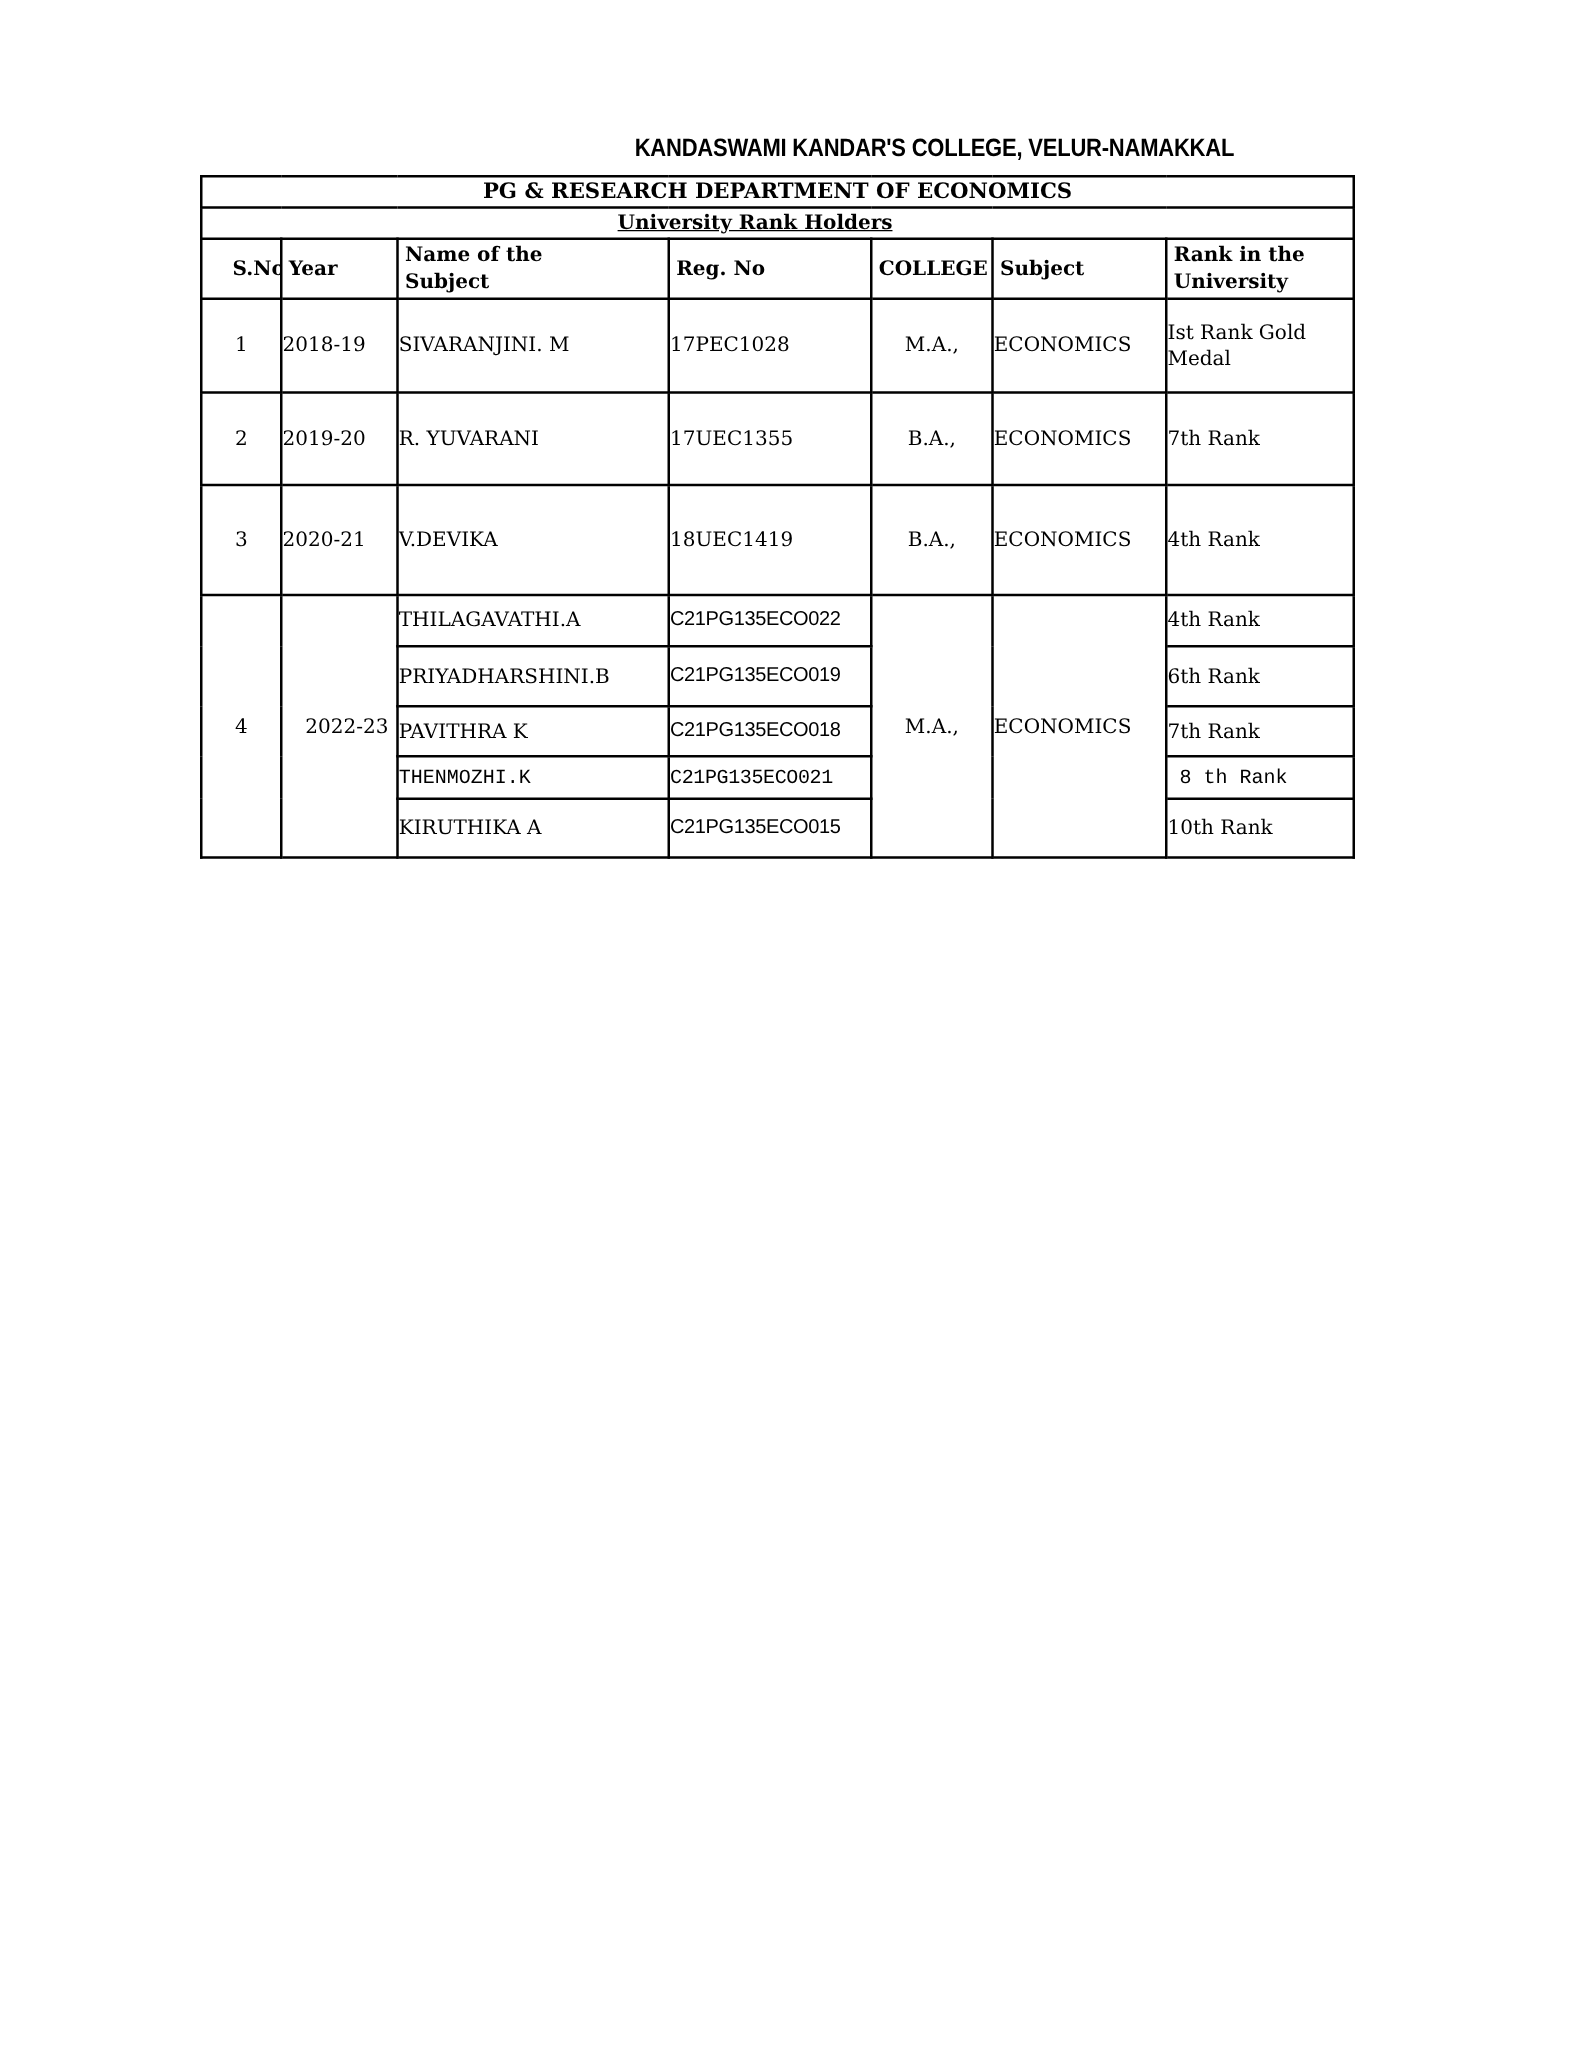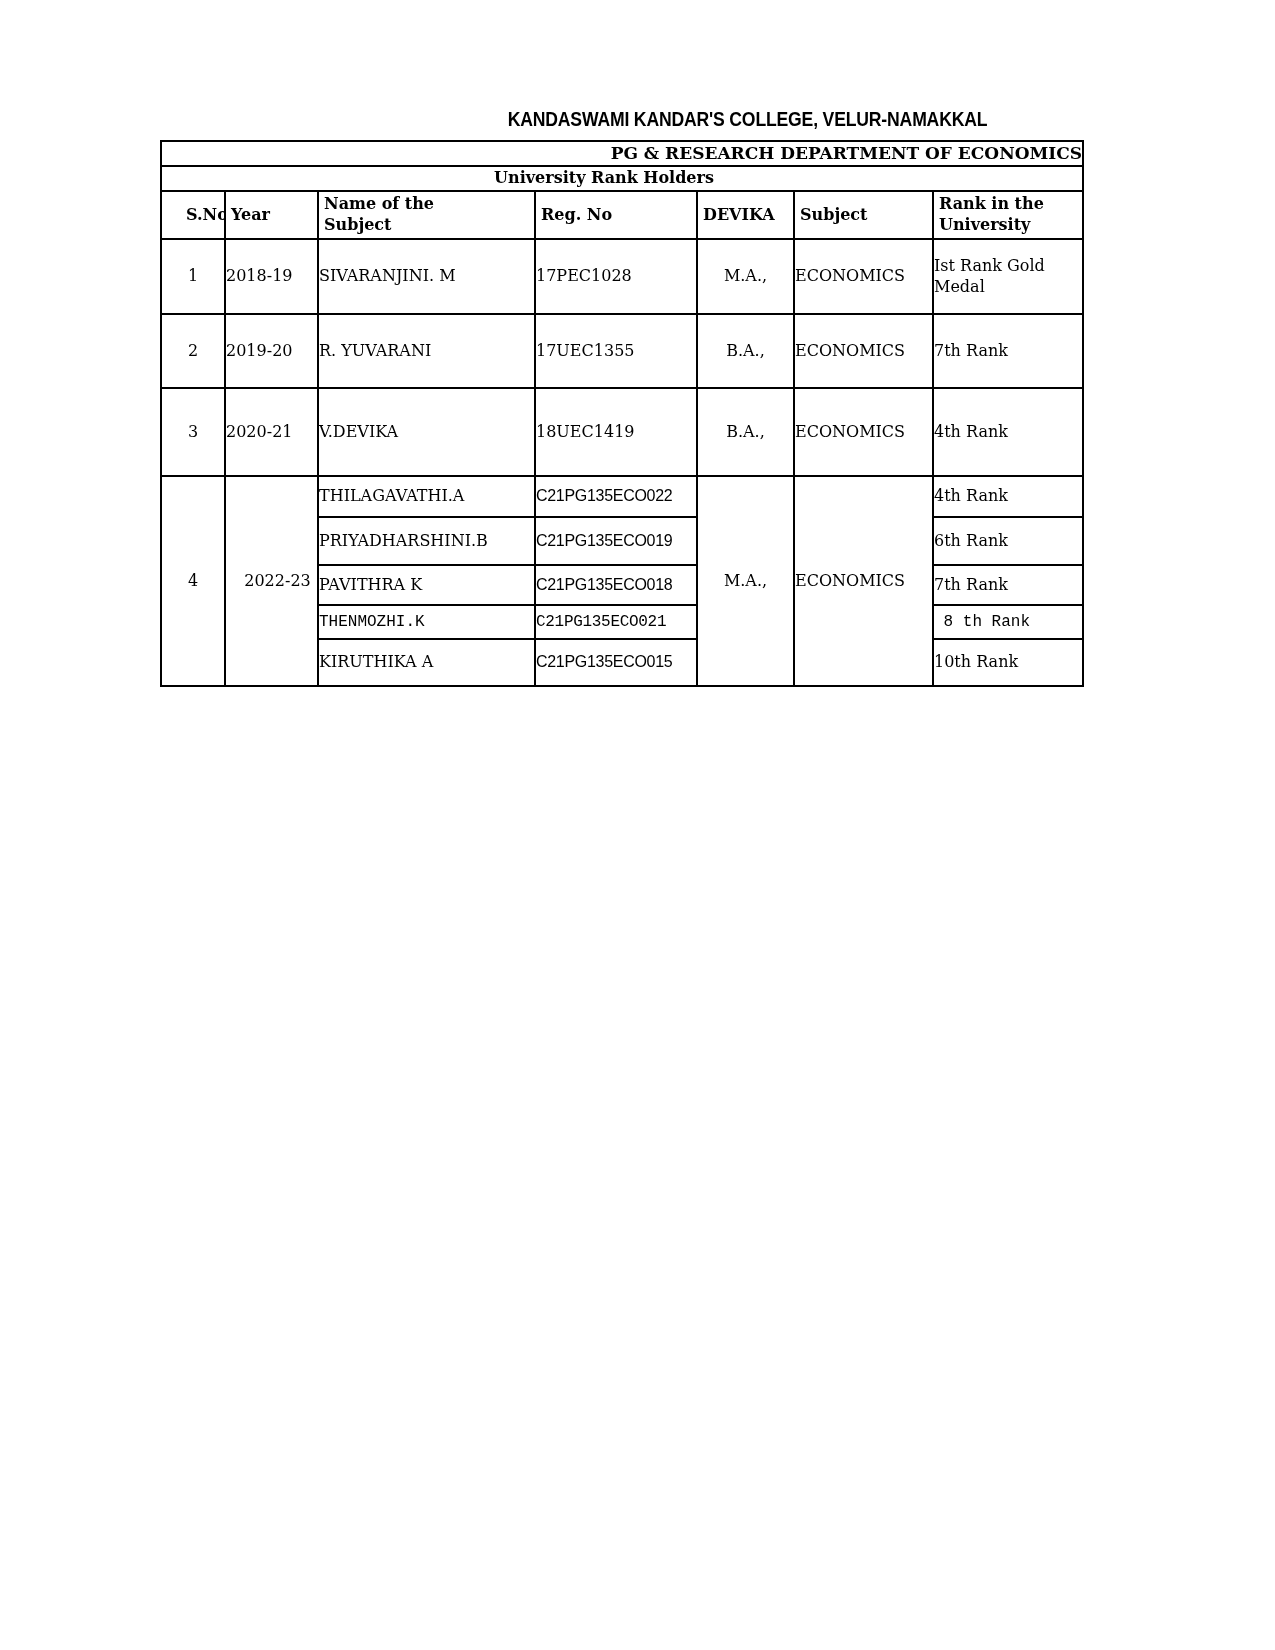--- a/index.html
+++ b/index.html
@@ -41,31 +41,32 @@
   table.rank-table td, table.rank-table th {
     border: 2px solid #000;
     vertical-align: middle;
     font-size: 16px;
     line-height: 1.3;
     overflow: hidden;
     padding: 0;
   }
   tr.dept-row td {
     height: 23px;
-    text-align: right;
+    text-align: center;
     font-weight: bold;
     font-size: 17px;
     margin-top: 28px;
   }
   tr.subtitle-row td {
     height: 23px;
     text-align: center;
     font-weight: bold;
     font-size: 16px;
     padding-right: 36px;
+    text-decoration: underline;
   }
   tr.head-row th {
     height: 46px;
     font-weight: bold;
     text-align: left;
     padding-left: 5px;
   }
   tr.head-row th.c-sno { padding-left: 24px; }
   .wrap130 { display: block; width: 132px; }
   td.sno   { text-align: center; }
@@ -120,21 +121,21 @@
       <td colspan="7">University Rank Holders</td>
     </tr>
 
     <tr class="head-row">
       <th class="c-sno">S.No</th>
       <th>Year</th>
       <th>
             <span class="wrap130">Name of the Subject</span>
           </th>
       <th>Reg. No</th>
-      <th>DEVIKA</th>
+      <th>COLLEGE</th>
       <th>Subject</th>
       <th>Rank in the University</th>
     </tr>
 
     <tr class="r1">
       <td class="sno">1</td>
       <td class="year">2018-19</td>
       <td class="name">SIVARANJINI. M</td>
       <td class="reg">17PEC1028</td>
       <td class="course">M.A.,</td>

